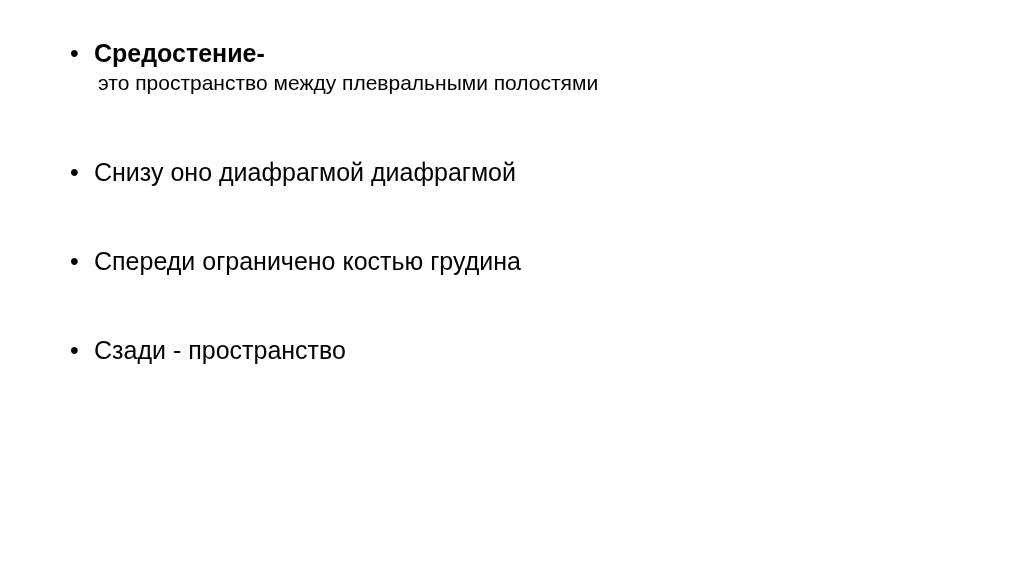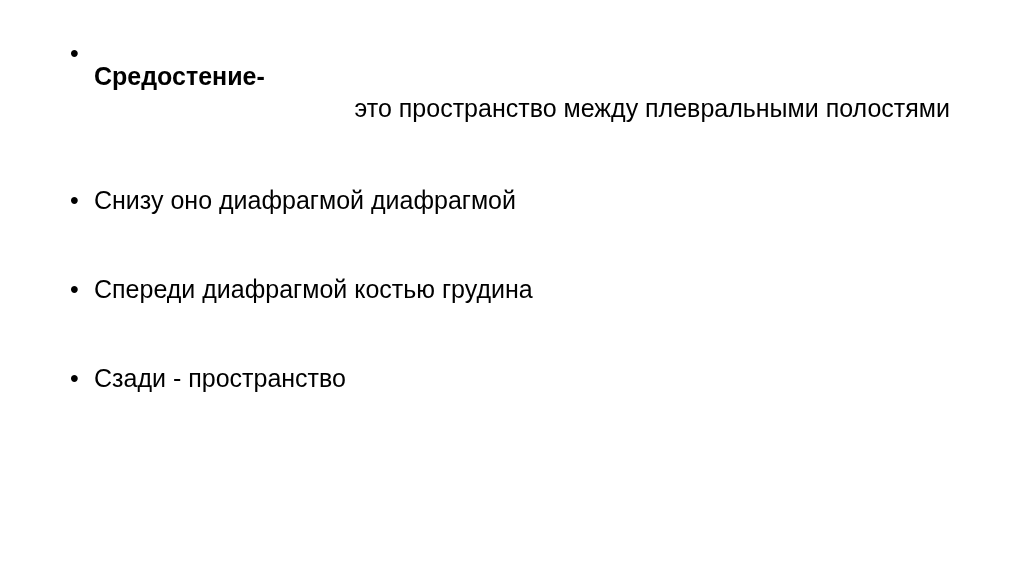--- a/index.html
+++ b/index.html
@@ -44,28 +44,26 @@
     text-align: left;
   }
   .bullet-text {
     flex: 1 1 auto;
     font-size: 25px;
     line-height: 1.25;
     color: #000000;
   }
   .bullet-text.bold {
     font-weight: bold;
-    margin-top: 23px;
   }
   .sub-line {
     margin-left: 28px;
-    font-size: 25px;
+    font-size: 21px;
     line-height: 1.3;
     color: #000000;
-    text-align: right;
   }
   .spacer-1 { height: 60px; }
   .spacer-2 { height: 58px; }
   .spacer-3 { height: 58px; }
 </style>
 </head>
 <body>
 
 <div class="slide">
   <div class="content">
@@ -85,21 +83,21 @@
         <span class="bullet-dot">•</span>
         <span class="bullet-text">Снизу оно диафрагмой диафрагмой</span>
       </div>
     </div>
 
     <div class="spacer-2"></div>
 
     <div class="bullet-block">
       <div class="bullet-line">
         <span class="bullet-dot">•</span>
-        <span class="bullet-text">Спереди диафрагмой костью грудина</span>
+        <span class="bullet-text">Спереди ограничено костью грудина</span>
       </div>
     </div>
 
     <div class="spacer-3"></div>
 
     <div class="bullet-block">
       <div class="bullet-line">
         <span class="bullet-dot">•</span>
         <span class="bullet-text">Сзади - пространство</span>
       </div>

